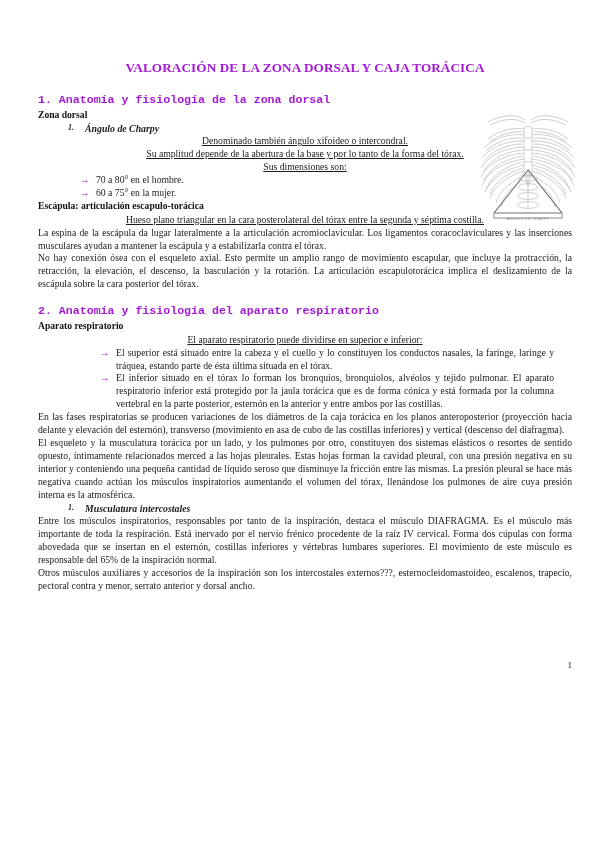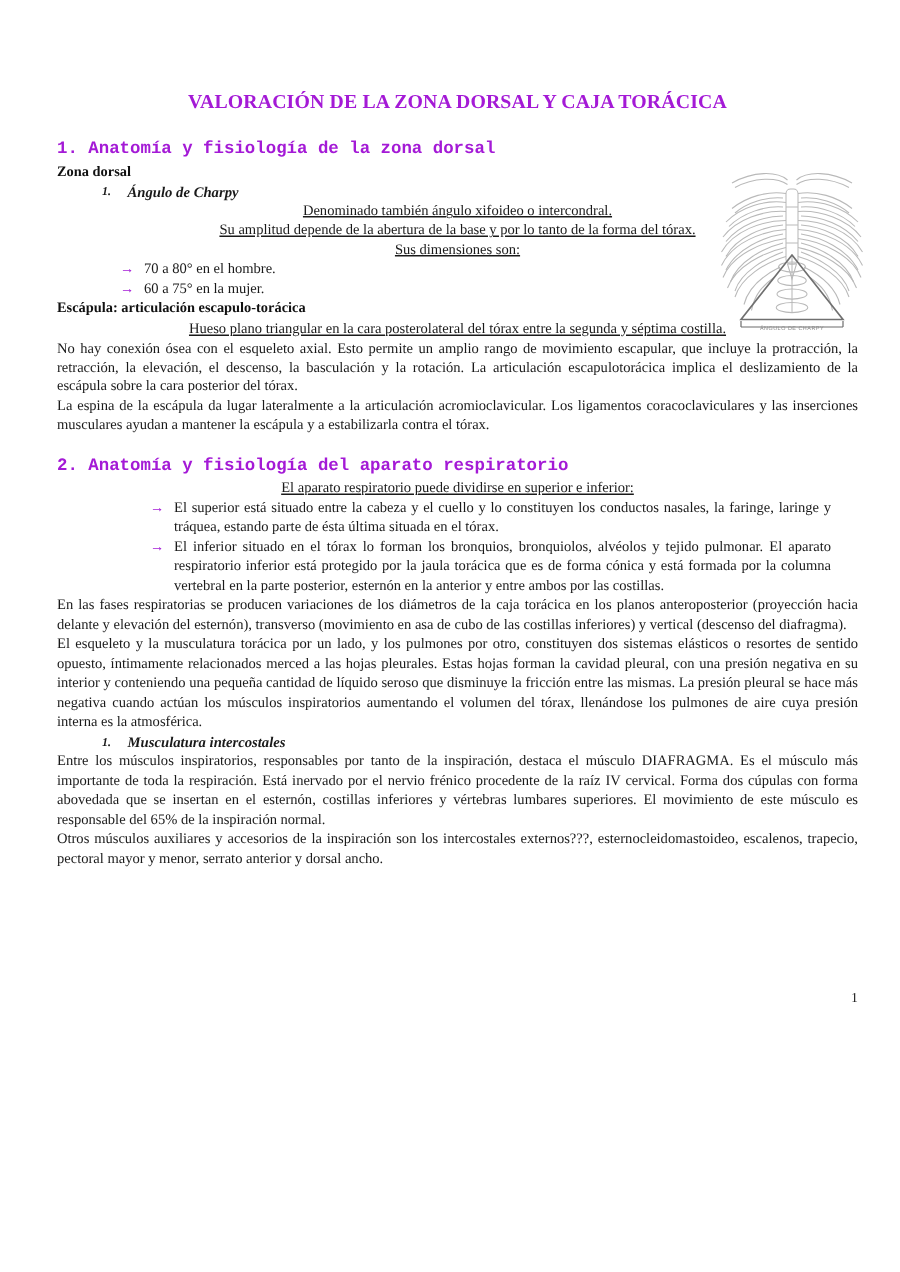--- a/index.html
+++ b/index.html
@@ -227,26 +227,27 @@
       <span>70 a 80° en el hombre.</span>
     </li>
     <li>
       <span class="arrow-bullet">→</span>
       <span>60 a 75° en la mujer.</span>
     </li>
   </ul>
 
   <div class="sub-heading">Escápula: articulación escapulo-torácica</div>
   <p class="body nojust">Hueso plano triangular en la cara posterolateral del tórax entre la segunda y séptima costilla.</p>
+  <p class="body">La espina de la escápula da lugar lateralmente a la articulación acromioclavicular. Los ligamentos coracoclaviculares y las inserciones musculares ayudan a mantener la escápula y a estabilizarla contra el tórax.</p>
   <p class="body">No hay conexión ósea con el esqueleto axial. Esto permite un amplio rango de movimiento escapular, que incluye la protracción, la retracción, la elevación, el descenso, la basculación y la rotación. La articulación escapulotorácica implica el deslizamiento de la escápula sobre la cara posterior del tórax.</p>
-  <p class="body">La espina de la escápula da lugar lateralmente a la articulación acromioclavicular. Los ligamentos coracoclaviculares y las inserciones musculares ayudan a mantener la escápula y a estabilizarla contra el tórax.</p>
 
   <div class="gap-section"></div>
 
   <h2 class="section-heading">2. Anatomía y fisiología del aparato respiratorio</h2>
+  <div class="sub-heading">Aparato respiratorio</div>
   <p class="body nojust">El aparato respiratorio puede dividirse en superior e inferior:</p>
 
   <ul class="arrow-list deep">
     <li>
       <span class="arrow-bullet">→</span>
       <span>El superior está situado entre la cabeza y el cuello y lo constituyen los conductos nasales, la faringe, laringe y tráquea, estando parte de ésta última situada en el tórax.</span>
     </li>
     <li>
       <span class="arrow-bullet">→</span>
       <span>El inferior situado en el tórax lo forman los bronquios, bronquiolos, alvéolos y tejido pulmonar. El aparato respiratorio inferior está protegido por la jaula torácica que es de forma cónica y está formada por la columna vertebral en la parte posterior, esternón en la anterior y entre ambos por las costillas.</span>
@@ -255,17 +256,17 @@
 
   <p class="body">En las fases respiratorias se producen variaciones de los diámetros de la caja torácica en los planos anteroposterior (proyección hacia delante y elevación del esternón), transverso (movimiento en asa de cubo de las costillas inferiores) y vertical (descenso del diafragma).</p>
   <p class="body">El esqueleto y la musculatura torácica por un lado, y los pulmones por otro, constituyen dos sistemas elásticos o resortes de sentido opuesto, íntimamente relacionados merced a las hojas pleurales. Estas hojas forman la cavidad pleural, con una presión negativa en su interior y conteniendo una pequeña cantidad de líquido seroso que disminuye la fricción entre las mismas. La presión pleural se hace más negativa cuando actúan los músculos inspiratorios aumentando el volumen del tórax, llenándose los pulmones de aire cuya presión interna es la atmosférica.</p>
 
   <div class="num-item">
     <span class="num">1.</span>
     <span class="num-text">Musculatura intercostales</span>
   </div>
 
   <p class="body">Entre los músculos inspiratorios, responsables por tanto de la inspiración, destaca el músculo DIAFRAGMA. Es el músculo más importante de toda la respiración. Está inervado por el nervio frénico procedente de la raíz IV cervical. Forma dos cúpulas con forma abovedada que se insertan en el esternón, costillas inferiores y vértebras lumbares superiores. El movimiento de este músculo es responsable del 65% de la inspiración normal.</p>
-  <p class="body">Otros músculos auxiliares y accesorios de la inspiración son los intercostales externos???, esternocleidomastoideo, escalenos, trapecio, pectoral mayor y menor, serrato anterior y dorsal ancho.</p>
+  <p class="body">Otros músculos auxiliares y accesorios de la inspiración son los intercostales externos???, esternocleidomastoideo, escalenos, trapecio, pectoral contra y menor, serrato anterior y dorsal ancho.</p>
 
   <div class="page-number">1</div>
 
 </div>
 
 </body></html>

